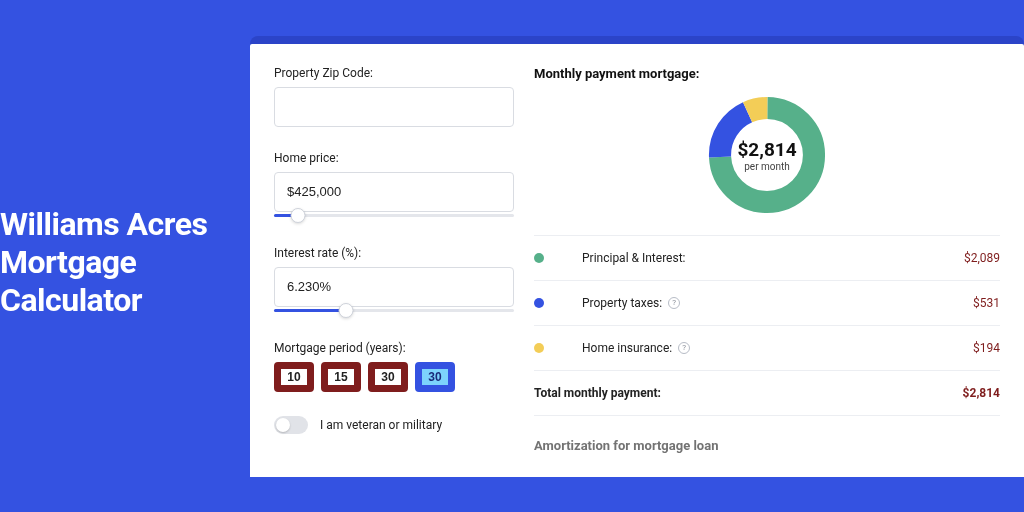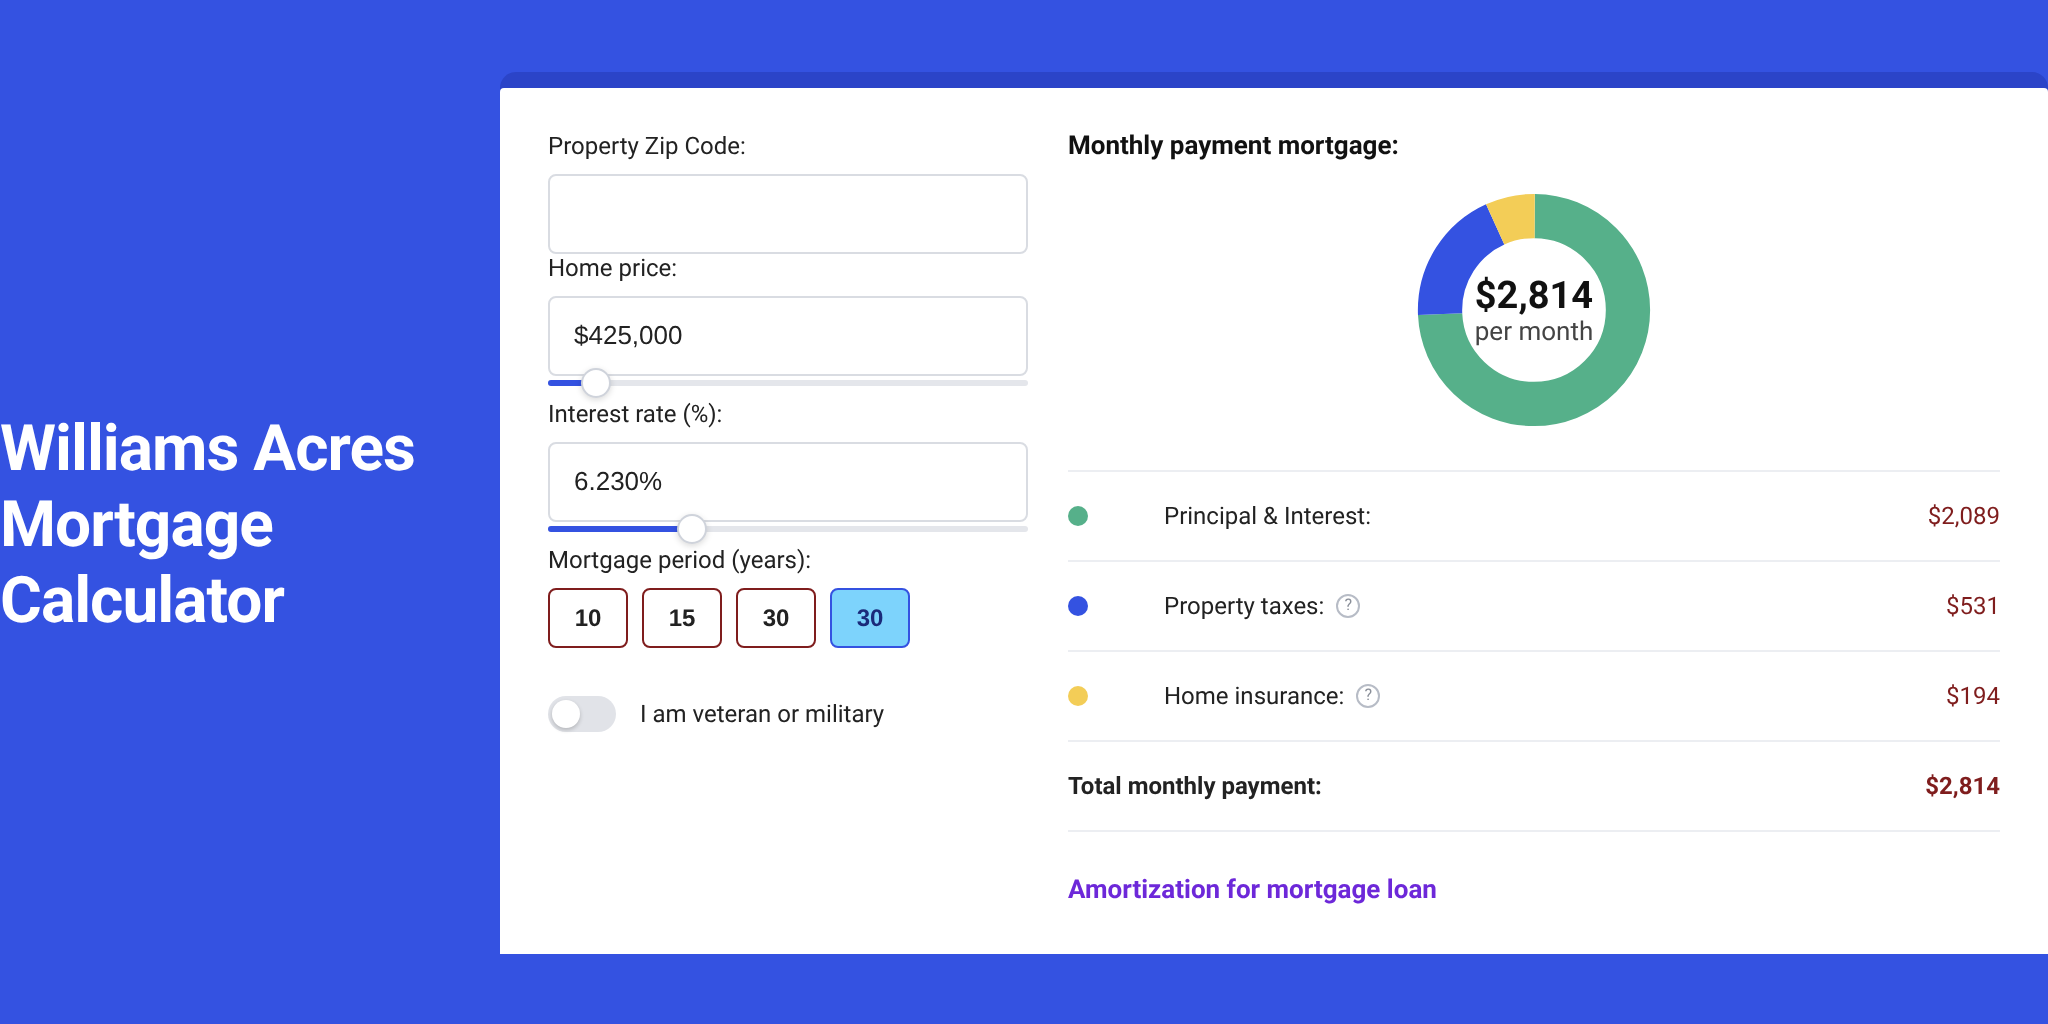--- a/index.html
+++ b/index.html
@@ -38,21 +38,21 @@
     background: #ffffff;
     width: 774px;
     border-radius: 2px 2px 0 0;
     display: flex;
     gap: 20px;
     padding: 22px 24px 0 24px;
     overflow: hidden;
   }
   .col-left { width: 240px; flex-shrink: 0; }
   .col-right { flex: 1; }
-  .field { margin-bottom: 0; }
+  .field { margin-bottom: 24px; }
   .field-label {
     font-size: 12px;
     color: #222;
     margin-bottom: 7px;
     display: block;
   }
   .text-input {
     width: 100%;
     height: 40px;
     border: 1px solid #d9dce2;
@@ -90,21 +90,21 @@
     width: 15px; height: 15px;
     background: #ffffff;
     border: 1px solid #cfd3db;
     border-radius: 50%;
     box-shadow: 0 1px 3px rgba(0,0,0,.15);
     transform: translateX(-50%);
   }
   .period-row { display: flex; gap: 7px; }
   .period-btn {
     width: 40px; height: 30px;
-    border: 1px solid #7f1d1d;
+    border: 7px solid #7f1d1d;
     border-radius: 4px;
     background: #fff;
     font-size: 12px;
     font-weight: 600;
     color: #222;
     cursor: pointer;
   }
   .period-btn.active {
     background: #7dd3fc;
     border-color: #3452e1;
@@ -145,21 +145,21 @@
     margin-bottom: 18px;
     position: relative;
   }
   .donut-center {
     position: absolute;
     top: 50%; left: 50%;
     transform: translate(-50%, -50%);
     text-align: center;
   }
   .donut-amount { font-size: 19px; font-weight: 700; color: #111; }
-  .donut-sub { font-size: 13px; color: #444; }
+  .donut-sub { font-size: 10px; color: #444; }
 
   .legend-hr {
     border: 0;
     border-top: 1px solid #eceef2;
     margin: 6px 0;
   }
   .legend-row {
     display: flex;
     align-items: center;
     padding: 9px 0;
@@ -186,21 +186,21 @@
     font-size: 8px;
     color: #8a8f99;
     line-height: 1;
   }
 
   .amort-title {
     font-size: 13px;
     font-weight: 700;
     margin-top: 22px;
     margin-bottom: 24px;
-    color: #6d28d9;
+    color: #737373;
   }
 </style>
 </head>
 <body>
 
 <div class="outer">
   <h1 class="page-title">Williams Acres Mortgage Calculator</h1>
 
   <div class="card-shadow">
     <div class="card">

